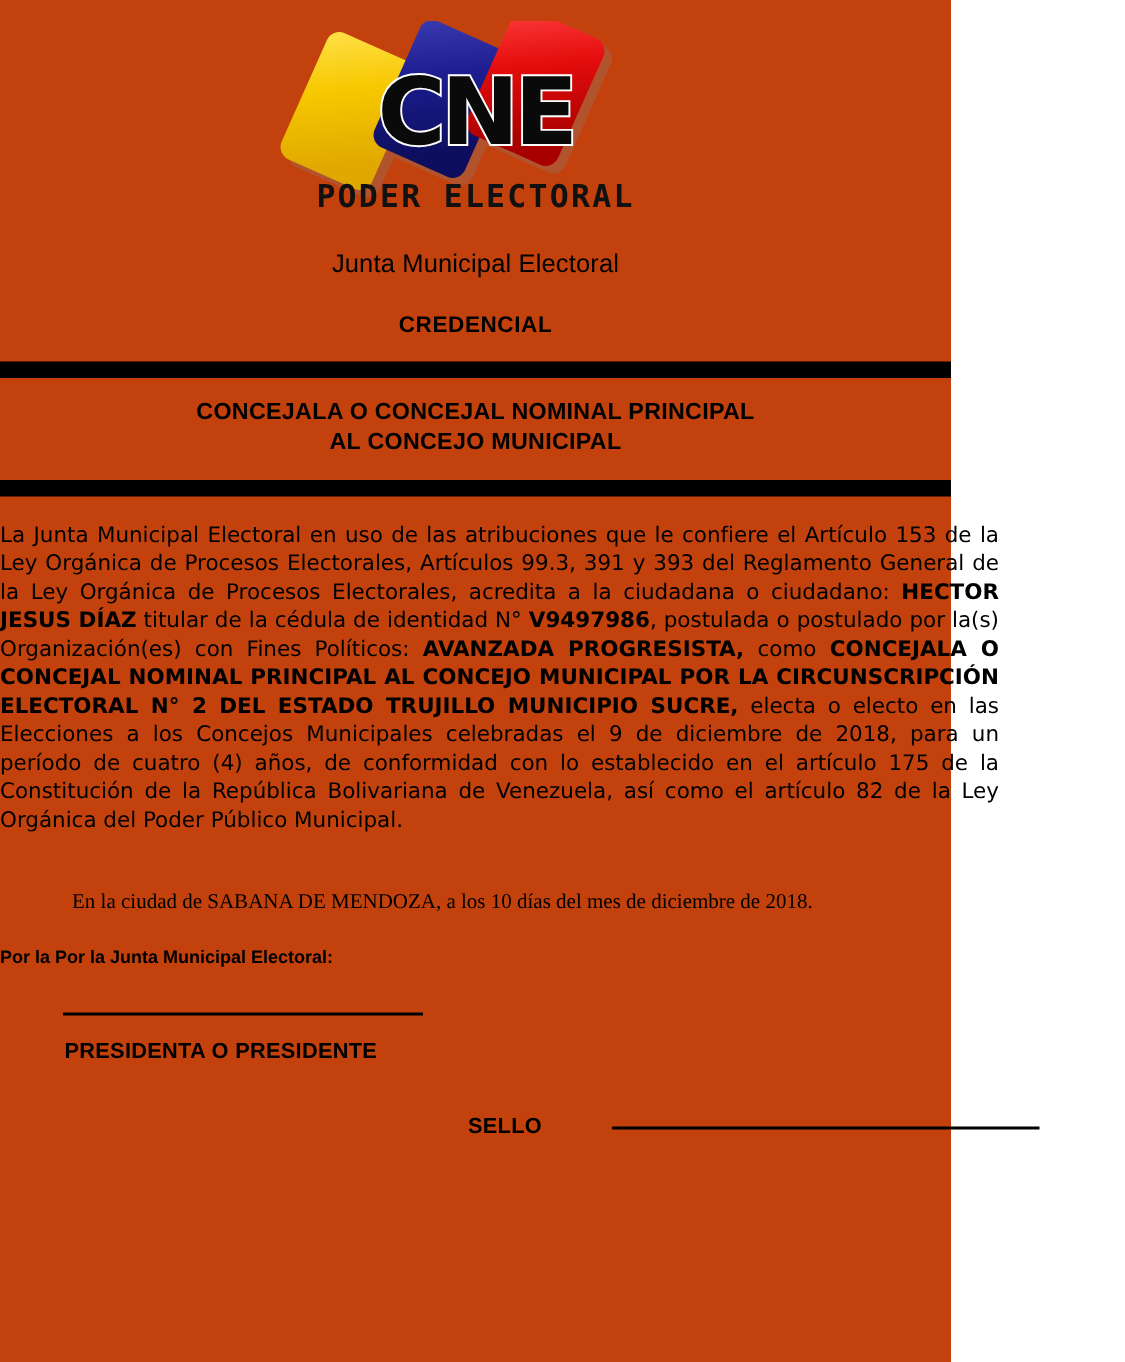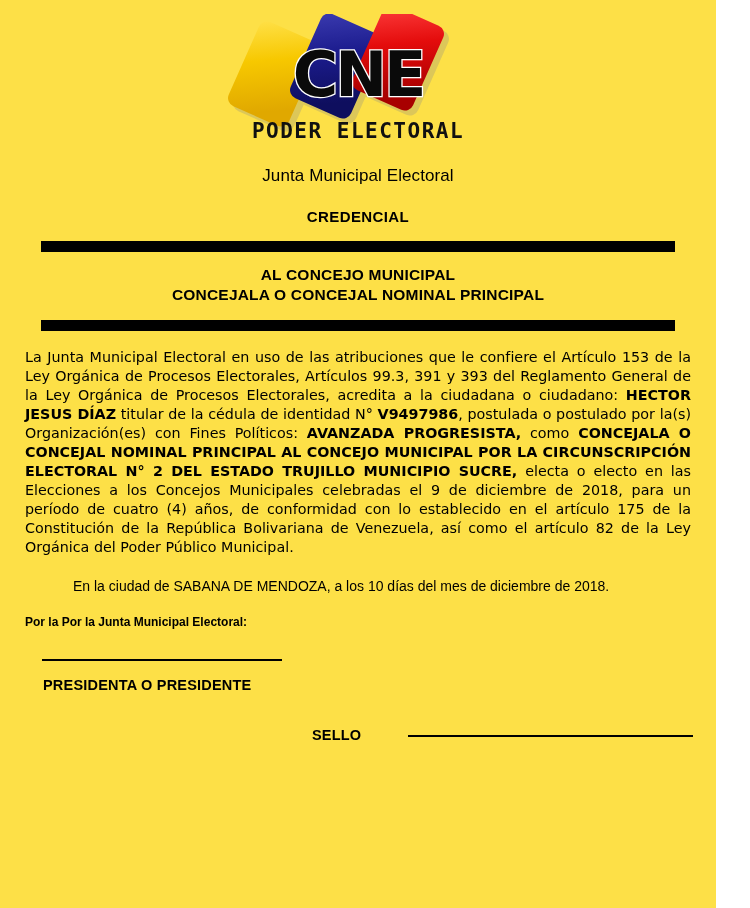--- a/index.html
+++ b/index.html
@@ -12,23 +12,23 @@
     width: 750px;
     height: 908px;
     position: relative;
     font-family: "Liberation Sans", sans-serif;
     color: #000000;
     overflow: hidden;
   }
 
   .page {
     position: relative;
-    width: 716px;
+    width: 634px;
     height: 908px;
-    background: #fde047;
+    background: #c2410c;
   }
 
   
   .logo-block {
     width: 100%;
     padding-top: 14px;
     display: flex;
     flex-direction: column;
     align-items: center;
   }
@@ -88,23 +88,23 @@
     text-align: justify;
     text-justify: inter-word;
     font-family: "DejaVu Sans", sans-serif;
   }
   .body-text b {
     font-weight: bold;
   }
 
   .city-line {
     width: 666px;
-    margin: 21px auto 0 auto;
+    margin: 37px auto 0 auto;
     font-size: 14px;
-    font-family: Liberation Sans, sans-serif;
+    font-family: Liberation Serif, serif;
     text-indent: 48px;
   }
 
   .por-la {
     width: 666px;
     margin: 21px auto 0 auto;
     font-size: 12px;
     font-weight: bold;
   }
 
@@ -200,22 +200,22 @@
     </div>
 
     <div class="junta-caption">Junta Municipal Electoral</div>
   </div>
 
   <div class="credencial">CREDENCIAL</div>
 
   <div class="rule-bar"></div>
 
   <div class="title-lines">
+    <div>CONCEJALA O CONCEJAL NOMINAL PRINCIPAL</div>
     <div>AL CONCEJO MUNICIPAL</div>
-    <div>CONCEJALA O CONCEJAL NOMINAL PRINCIPAL</div>
   </div>
 
   <div class="rule-bar second"></div>
 
   <p class="body-text">
     <span>La Junta Municipal Electoral en uso de las atribuciones que le confiere el Artículo 153 de la Ley Orgánica de Procesos Electorales, Artículos 99.3, 391 y 393 del Reglamento General de la Ley Orgánica de Procesos Electorales, acredita a la ciudadana o ciudadano: </span><b>HECTOR JESUS DÍAZ</b><span> titular de la cédula de identidad N° </span><b>V9497986</b><span>,  postulada o postulado por la(s) Organización(es) con Fines Políticos:  </span><b>AVANZADA PROGRESISTA,</b><span> como </span><b>CONCEJALA O CONCEJAL NOMINAL PRINCIPAL AL CONCEJO MUNICIPAL POR LA CIRCUNSCRIPCIÓN ELECTORAL N° 2  DEL ESTADO TRUJILLO MUNICIPIO SUCRE,</b><span>  electa o electo en las Elecciones a los Concejos Municipales celebradas el 9 de diciembre de 2018, para un período de cuatro (4) años, de conformidad con lo establecido en el artículo 175 de la Constitución de la República Bolivariana de Venezuela, así como el artículo 82 de la Ley Orgánica del Poder Público Municipal.</span>
   </p>
 
   <div class="city-line">En la ciudad de SABANA DE MENDOZA,  a los 10 días del mes de diciembre de 2018.</div>
 

